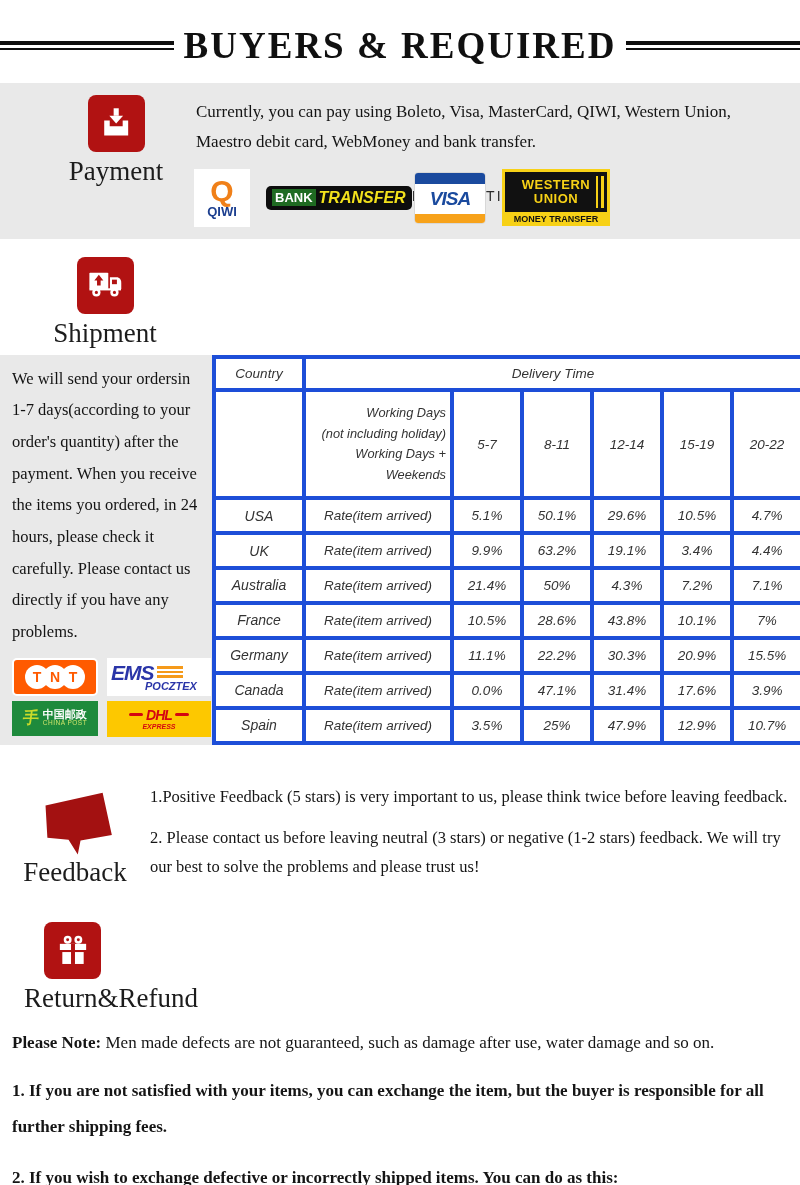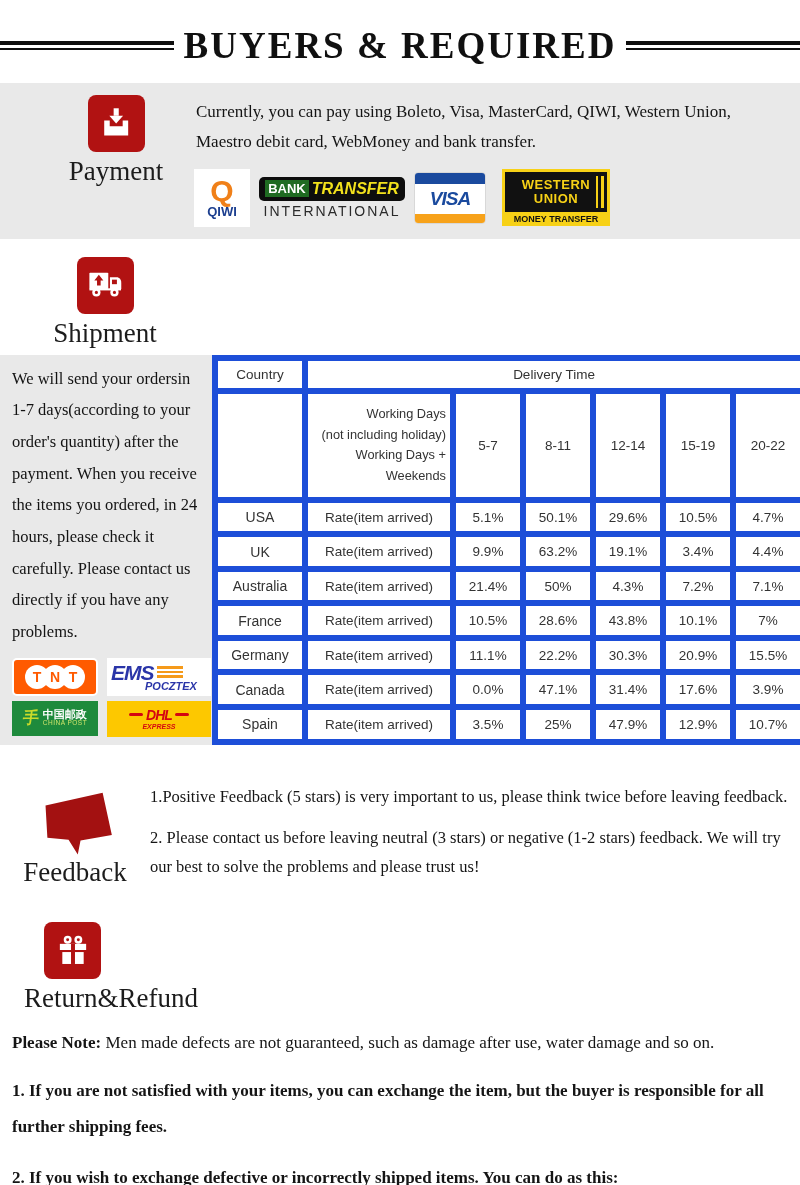--- a/index.html
+++ b/index.html
@@ -26,21 +26,21 @@
   .payment { display:flex; background:#e9e9e9; margin-top:16px; padding:10px 6px 12px 42px; }
   .payment .badge { width:148px; flex:0 0 148px; padding-top:2px; }
   .payment-content { flex:1; }
   .payment-text { font-size:17px; line-height:1.75; padding:4px 14px 0 6px; color:#141414; }
   .paylogos { display:flex; align-items:center; gap:16px; margin:12px 0 0 4px; height:58px; }
 
   .qiwi { width:56px; height:58px; background:#fff; display:flex; flex-direction:column; align-items:center; justify-content:center; }
   .qiwi .q { color:#f08019; font-family:"Liberation Sans",sans-serif; font-weight:bold; font-size:30px; line-height:0.9; }
   .qiwi .t { color:#1d3f8f; font-family:"Liberation Sans",sans-serif; font-weight:bold; font-size:13px; }
 
-  .bank { width:132px; display:flex; flex-direction:column; align-items:center; }
+  .bank { width:132px; display:flex; }
   .bank-top { background:#0d0d0d; border-radius:5px; padding:3px 6px; display:flex; align-items:center; gap:3px; }
   .bank-top .b1 { background:#1f6b22; color:#fff; font-family:"Liberation Sans",sans-serif; font-weight:bold; font-size:13px; padding:1px 3px; }
   .bank-top .b2 { color:#f2e11c; font-family:"Liberation Sans",sans-serif; font-weight:bold; font-style:italic; font-size:16px; }
   .bank-sub { font-family:"Liberation Sans",sans-serif; font-size:14px; letter-spacing:2px; color:#2b2b2b; margin-top:2px; font-weight:normal; }
 
   .visa { width:72px; height:52px; background:#fff; border-radius:4px; border:1px solid #d8d8d8; display:flex; flex-direction:column; overflow:hidden; }
   .visa .vb { height:11px; background:#1a4a9e; }
   .visa .vm { flex:1; display:flex; align-items:center; justify-content:center; font-family:"Liberation Sans",sans-serif; font-weight:bold; font-style:italic; font-size:19px; color:#1a4a9e; letter-spacing:-1px; }
   .visa .vo { height:9px; background:#f7a21a; margin:0 0 0 0; }
 
@@ -77,21 +77,21 @@
   .cpost .en { color:#cde46a; font-size:6.5px; font-family:"Liberation Sans",sans-serif; letter-spacing:0.5px; }
 
   .dhl { width:104px; height:36px; background:#fdc800; display:flex; flex-direction:column; align-items:center; justify-content:center; }
   .dhl-row { display:flex; align-items:center; gap:3px; }
   .dhl-row i { display:block; width:14px; height:3.5px; background:#d40511; border-radius:2px; }
   .dhl-row .d { color:#d40511; font-family:"Liberation Sans",sans-serif; font-weight:bold; font-style:italic; font-size:14px; line-height:1; letter-spacing:-1px; }
   .dhl-sub { color:#d40511; font-family:"Liberation Sans",sans-serif; font-style:italic; font-size:7px; font-weight:bold; margin-top:1px; }
 
   
   .dtable { border-collapse:collapse; table-layout:fixed; width:588px; font-family:"Liberation Sans",sans-serif; font-size:13.5px; color:#333; }
-  .dtable td { border:6px solid #1d4ed8; text-align:center; vertical-align:middle; }
+  .dtable td { border:4px solid #1d4ed8; text-align:center; vertical-align:middle;font-style:italic; }
   .dtable .r1 td { height:29px; }
   .dtable .r2 td { height:64px; }
   .dtable .drow td { height:30px; }
   .dtable .wd { text-align:right; padding:3px 4px 3px 6px; font-size:12.8px; line-height:1.62; }
   .dtable .cname { font-size:14px; }
 
   
   .feedback { display:flex; margin-top:36px; }
   .feedback .fbadge { width:150px; flex:0 0 150px; display:flex; flex-direction:column; align-items:center; padding-top:8px; }
   .fb-label { font-size:27px; color:#1c1c1c; margin-top:-2px; }

